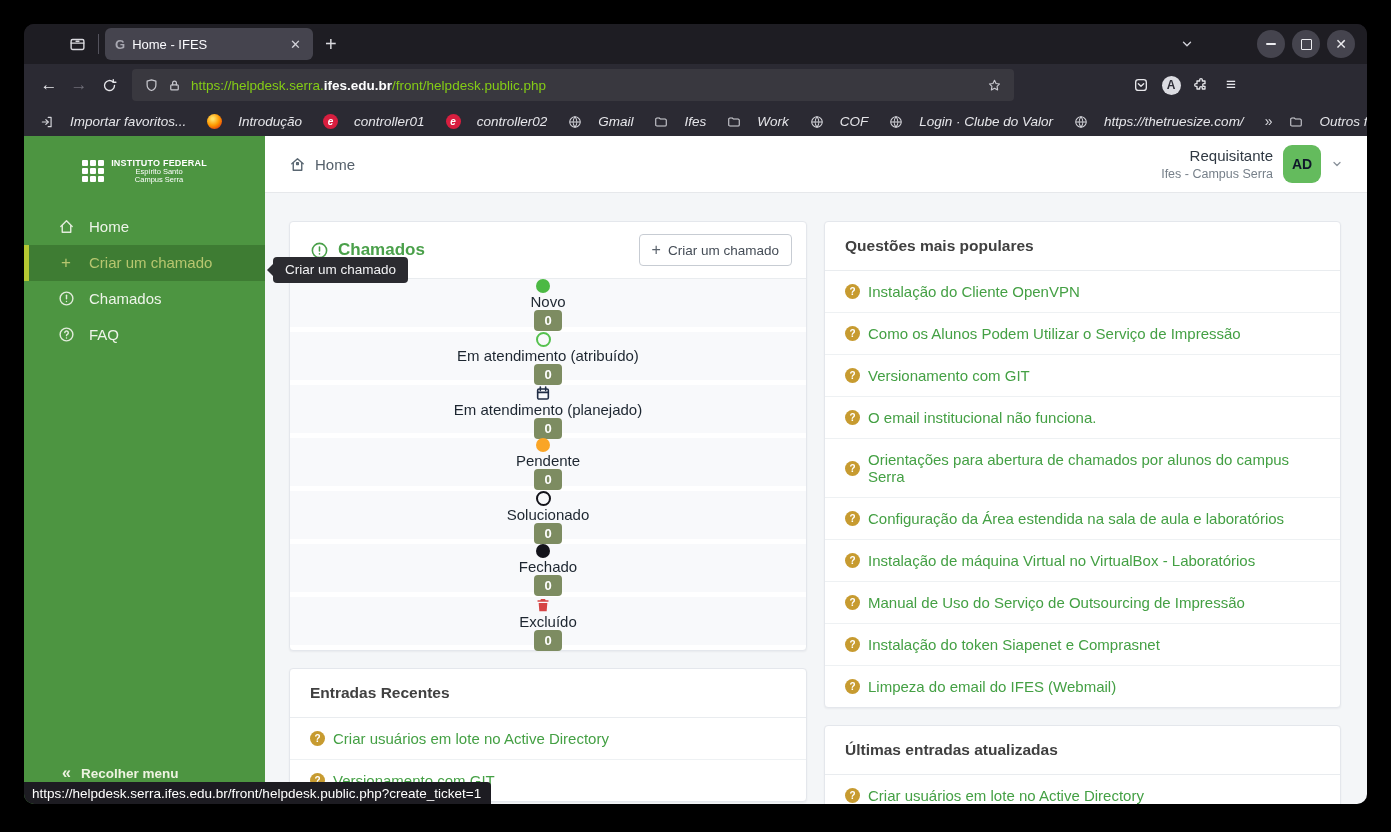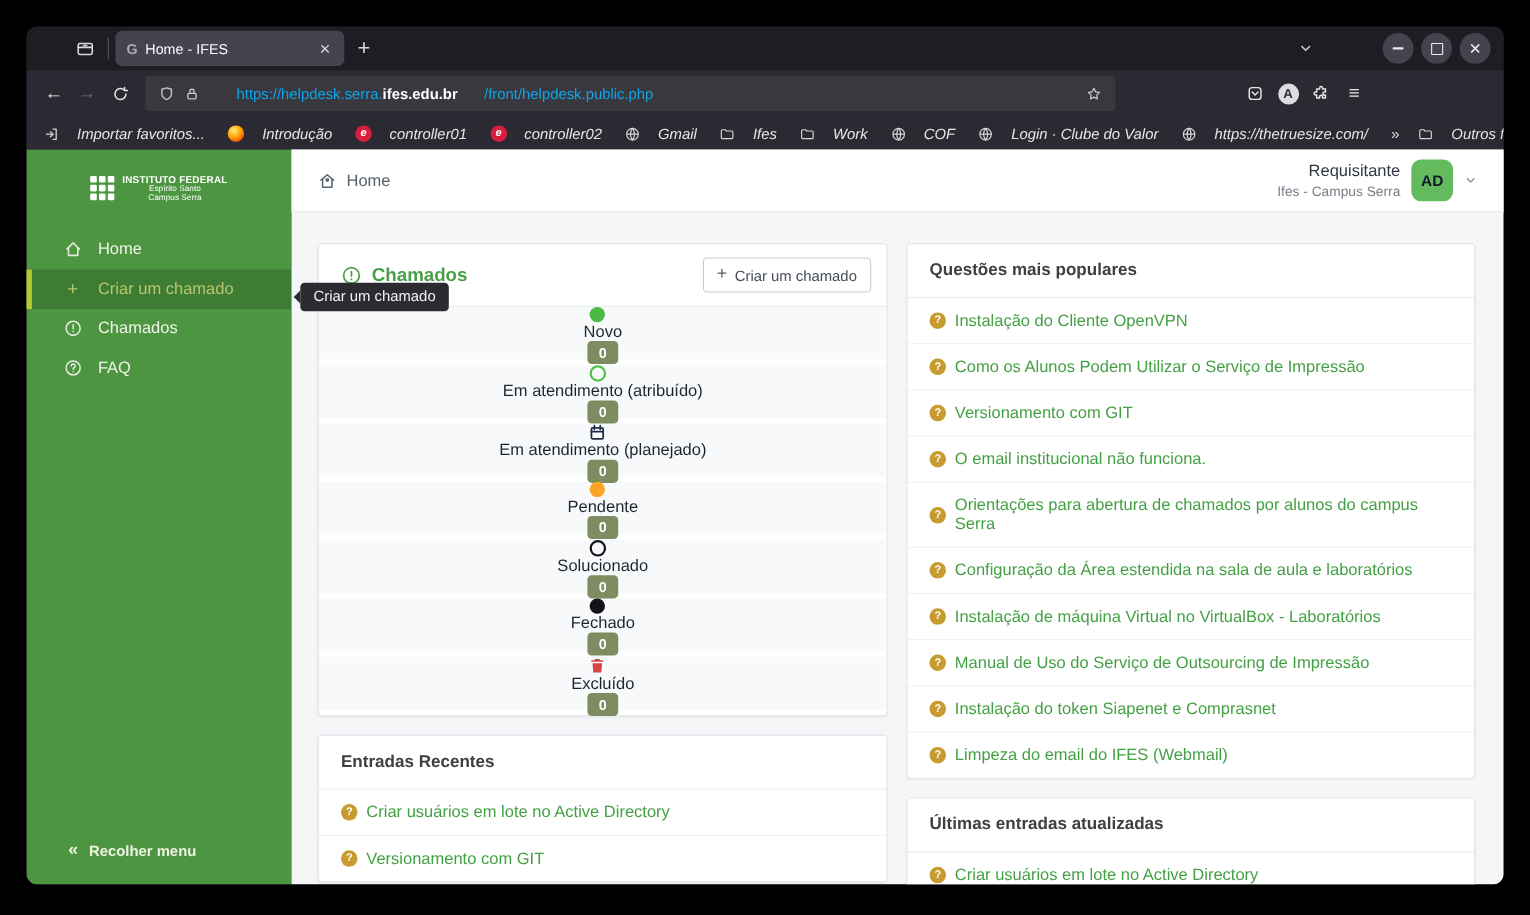--- a/index.html
+++ b/index.html
@@ -26,21 +26,21 @@
   .glyph-max{display:block;width:9px;height:9px;border:1.6px solid #ededf0;border-radius:1px;}
   .glyph-close{font-size:14px;line-height:1;}
   .navbar{flex:0 0 42px;display:flex;align-items:center;background:#2b2a33;padding:0 10px;}
   .navicon{width:30px;height:30px;display:flex;align-items:center;justify-content:center;
            font-size:17px;border-radius:4px;color:#e6e6ea;cursor:pointer;}
   .navicon.disabled{color:#6f6e78;}
   .urlbar{flex:1;max-width:858px;height:32px;background:#39383f;border-radius:4px;display:flex;
           align-items:center;padding:0 12px;margin:0 8px;cursor:text;}
   .urlbar svg{flex:0 0 auto;}
   .urltext{font-size:13.5px;margin-left:9px;white-space:nowrap;overflow:hidden;flex:1;}
-  .url-dim{color:#0ea5e9;margin-left:24px;}
+  .url-dim{color:#84cc16;}
   .url-domain{color:#fdfdfe;font-weight:bold;}
   .url-star{margin-left:auto;color:#c9c9d0;display:flex;}
   .url-gap{width:104px;}
   .acct{width:19px;height:19px;border-radius:50%;background:#dcdce2;color:#2f2e38;font-size:12px;
         font-weight:bold;display:flex;align-items:center;justify-content:center;}
   .bookbar{flex:0 0 30px;display:flex;align-items:center;background:#2b2a33;padding:0 16px;
            color:#e6e6ea;font-size:13.5px;}
   .bm{display:flex;align-items:flex-end;gap:16px;margin-right:21px;cursor:pointer;white-space:nowrap;font-style:italic;}
   .bm-ic{display:flex;align-items:center;color:#d6d6dc;}
   .ff-dot{width:15px;height:15px;border-radius:50%;
@@ -533,14 +533,15 @@
             </div>
           </div>
         </div>
 
       </div>
     </div>
   </div>
 
   <div class="tooltip">Criar um chamado</div>
 
+  <div class="statusbar">https://helpdesk.serra.ifes.edu.br/front/helpdesk.public.php?create_ticket=1</div>
 
 </div>
 
 </body></html>

